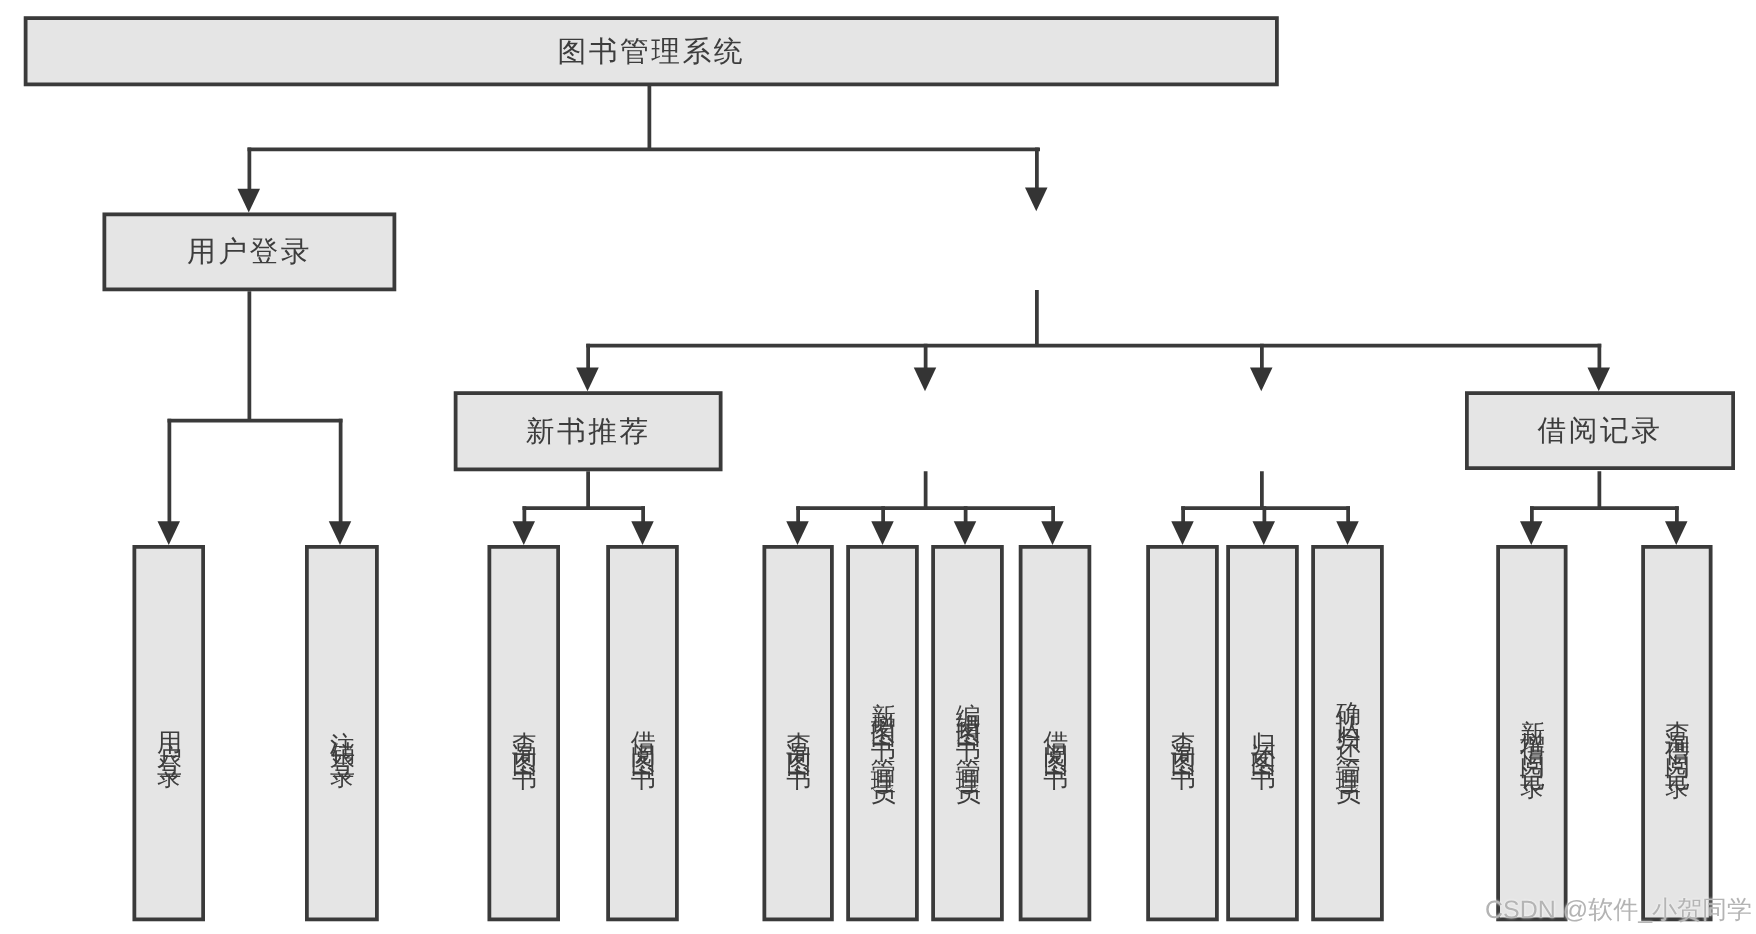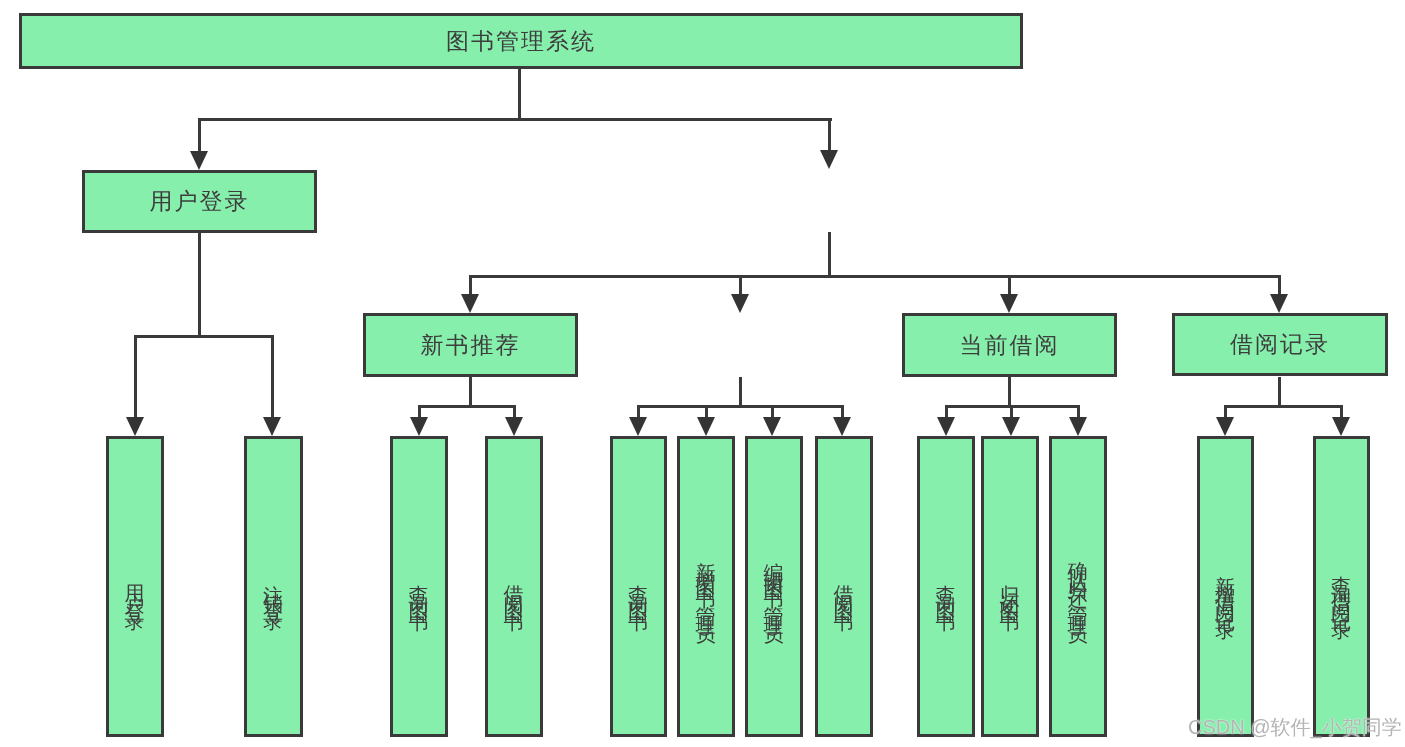--- a/index.html
+++ b/index.html
@@ -13,21 +13,21 @@
     width: 1405px;
     height: 747px;
     background: #ffffff;
     overflow: hidden;
   }
   
   .node {
     position: absolute;
     box-sizing: border-box;
     border: 3px solid #3a3a3a;
-    background: #86efac;
+    background: #e5e5e5;
     color: #3d3d3d;
     display: flex;
     align-items: center;
     justify-content: center;
     text-align: center;
   }
   .node.h {
     font-size: 23px;
     letter-spacing: 2px;
     white-space: nowrap;
@@ -73,21 +73,20 @@
 <div class="canvas">
 
   <div class="node h" style="left:19px;top:13px;width:1004px;height:56px">图书管理系统</div>
 
   <div class="node h" style="left:82px;top:170px;width:235px;height:63px">用户登录</div>
 
 
   <div class="node h" style="left:363px;top:313px;width:215px;height:64px">新书推荐</div>
 
 
-  <div class="node h" style="left:902px;top:313px;width:215px;height:64px">当前借阅</div>
 
   <div class="node h" style="left:1172px;top:313px;width:216px;height:63px">借阅记录</div>
 
   <div class="node v" style="left:106px;top:436px;width:58px;height:301px">
     <span class="vtext">用户登录</span>
   </div>
   <div class="node v" style="left:244px;top:436px;width:59px;height:301px">
     <span class="vtext">注销登录</span>
   </div>
 

